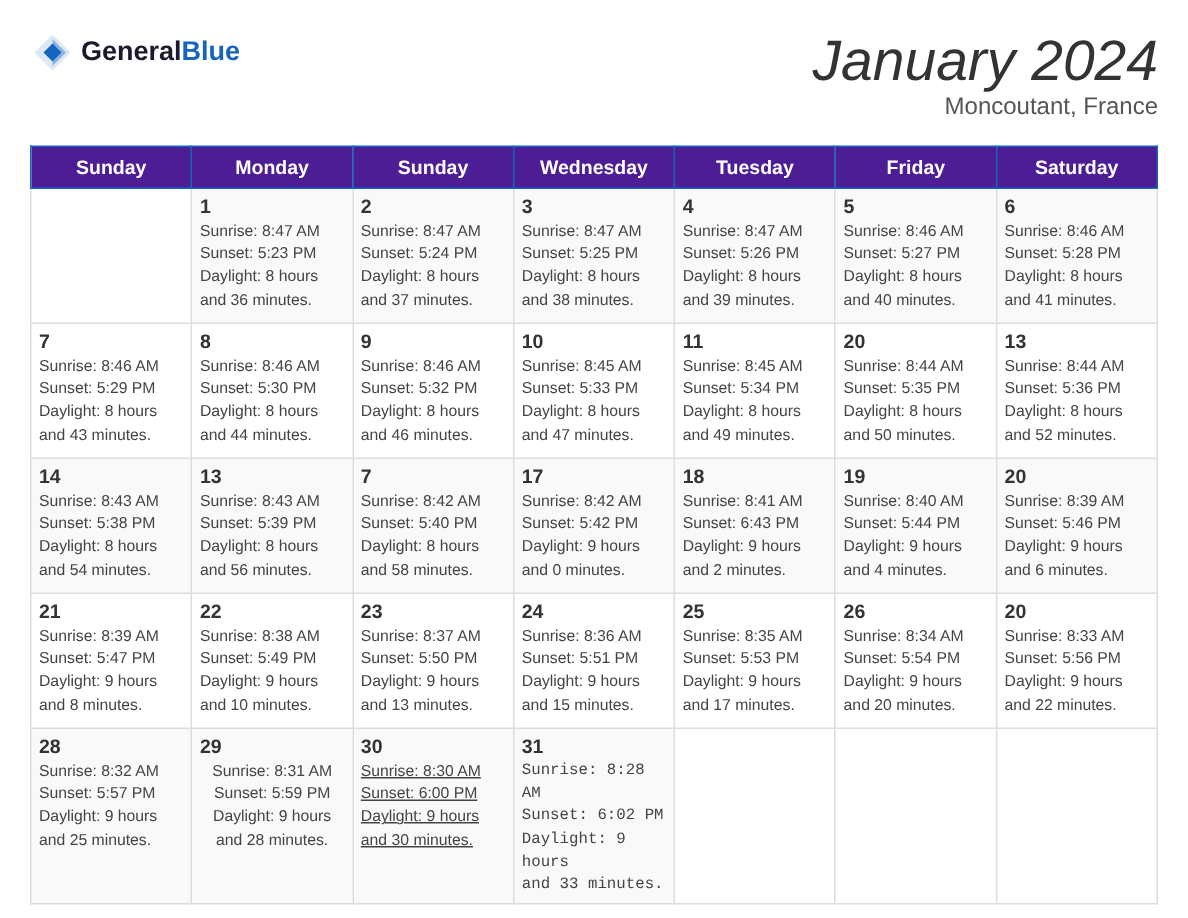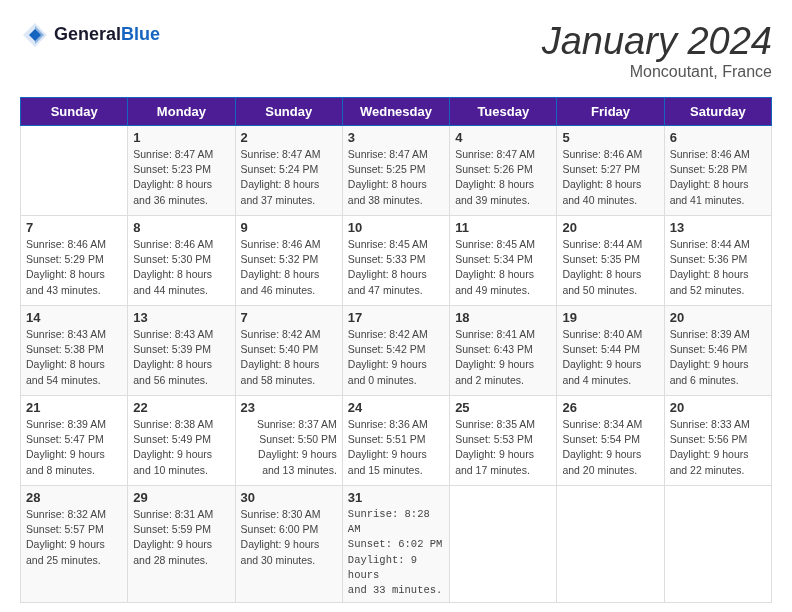--- a/index.html
+++ b/index.html
@@ -275,21 +275,21 @@
         </td>
         <td>
           <span class="day-num">22</span>
           <div class="day-info" style="white-space: pre-line;">Sunrise: 8:38 AM
 Sunset: 5:49 PM
 Daylight: 9 hours
 and 10 minutes.</div>
         </td>
         <td>
           <span class="day-num">23</span>
-          <div class="day-info" style="white-space: pre-line; text-align: right;">Sunrise: 8:37 AM
+          <div class="day-info" style="white-space: pre-line;">Sunrise: 8:37 AM
 Sunset: 5:50 PM
 Daylight: 9 hours
 and 13 minutes.</div>
         </td>
         <td>
           <span class="day-num">24</span>
           <div class="day-info" style="white-space: pre-line;">Sunrise: 8:36 AM
 Sunset: 5:51 PM
 Daylight: 9 hours
 and 15 minutes.</div>
@@ -319,28 +319,28 @@
       <tr>
         <td>
           <span class="day-num">28</span>
           <div class="day-info" style="white-space: pre-line;">Sunrise: 8:32 AM
 Sunset: 5:57 PM
 Daylight: 9 hours
 and 25 minutes.</div>
         </td>
         <td>
           <span class="day-num">29</span>
-          <div class="day-info" style="white-space: pre-line;">Sunrise: 8:31 AM
+          <div class="day-info" style="white-space: pre-line; text-align: center;">Sunrise: 8:31 AM
 Sunset: 5:59 PM
 Daylight: 9 hours
 and 28 minutes.</div>
         </td>
         <td>
           <span class="day-num">30</span>
-          <div class="day-info" style="white-space: pre-line;">Sunrise: 8:30 AM
+          <div class="day-info" style="white-space: pre-line; text-decoration: underline;">Sunrise: 8:30 AM
 Sunset: 6:00 PM
 Daylight: 9 hours
 and 30 minutes.</div>
         </td>
         <td>
           <span class="day-num">31</span>
           <div class="day-info" style="white-space: pre-line; font-family: Liberation Mono, monospace;">Sunrise: 8:28 AM
 Sunset: 6:02 PM
 Daylight: 9 hours
 and 33 minutes.</div>

